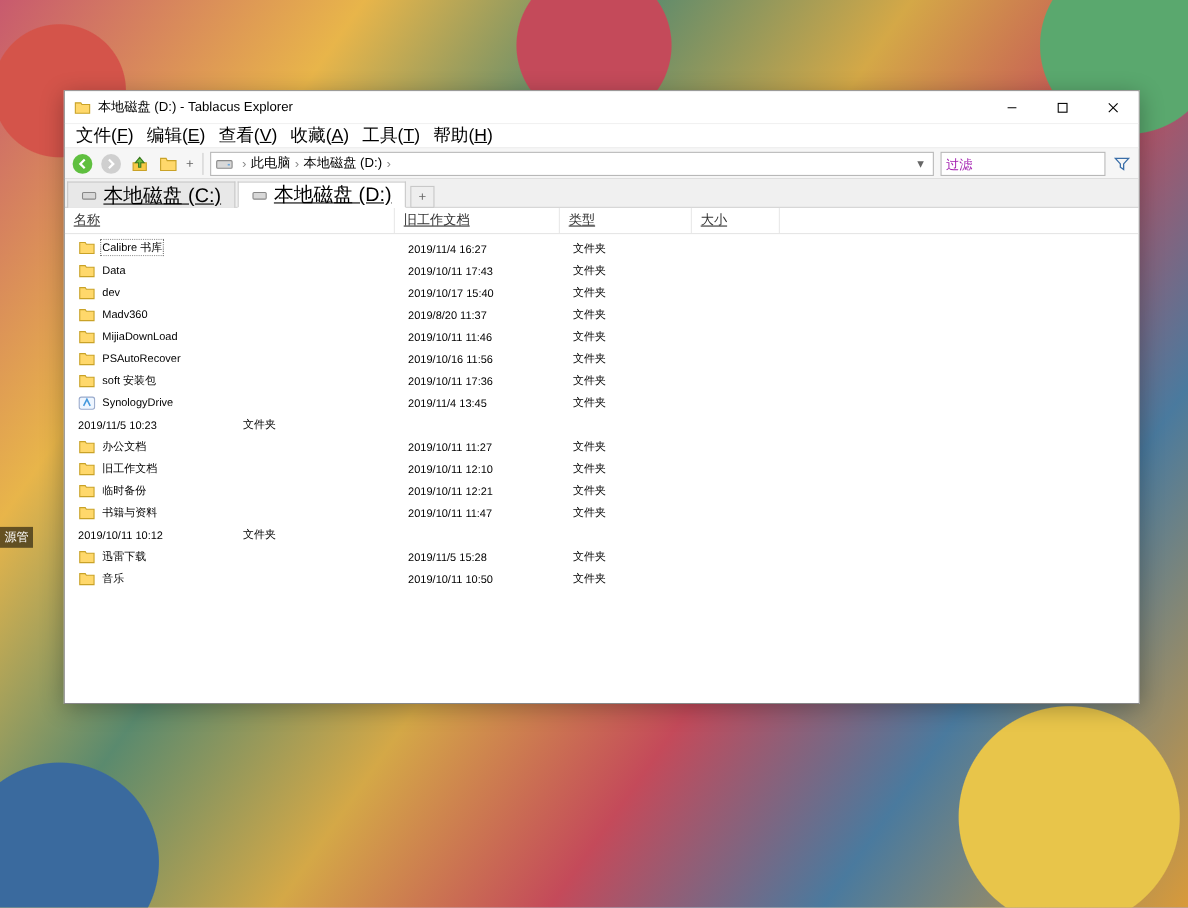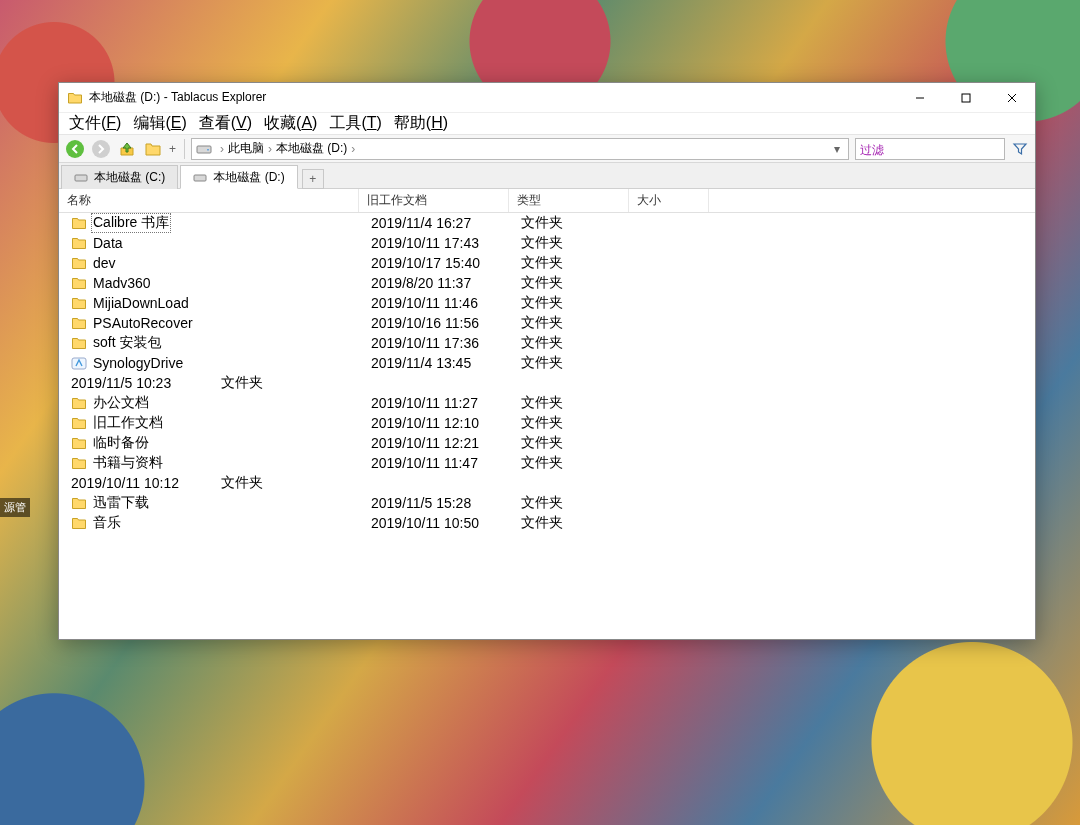--- a/index.html
+++ b/index.html
@@ -15,21 +15,21 @@
 .desktop {
   width: 1080px; height: 825px; position: relative;
   background-image:
     radial-gradient(circle at 5% 10%, #d4544a 0 60px, transparent 61px),
     radial-gradient(circle at 95% 5%, #5aa86e 0 80px, transparent 81px),
     radial-gradient(circle at 90% 90%, #e8c54a 0 100px, transparent 101px),
     radial-gradient(circle at 5% 95%, #3a6a9e 0 90px, transparent 91px),
     radial-gradient(circle at 50% 5%, #c44a5a 0 70px, transparent 71px),
     linear-gradient(125deg,#c85a6e,#e8b54a 20%,#5a8a6e 35%,#d4a847 50%,#c44a5a 65%,#4a7a9e 80%,#d89a3a);
 }
-.dock-label{position:absolute;left:0;top:498px;background:rgba(0,0,0,.55);color:#fff;font-size:11px;padding:2px 4px}
+.dock-label{position:absolute;left:0;top:479px;background:rgba(0,0,0,.55);color:#fff;font-size:11px;padding:2px 4px}
 .window {
   position: absolute;
   left: 58px; top: 82px;
   width: 978px; height: 558px;
   background: #fff;
   border: 1px solid #888;
   box-shadow: 0 4px 20px rgba(0,0,0,.3);
   display: flex; flex-direction: column;
 }
 .titlebar {
@@ -67,33 +67,33 @@
   margin-left:4px;display:flex;align-items:flex-end;padding:0 4px;color:#a21caf;
 }
 .filterbtn{width:22px;height:22px;display:flex;align-items:center;justify-content:center;margin-left:2px;cursor:default}
 .tabs{
   height:26px;background:#f0f0f0;border-bottom:1px solid #d0d0d0;
   display:flex;align-items:flex-end;padding-left:2px;
 }
 .tab{
   height:24px;padding:0 12px;display:flex;align-items:center;gap:6px;
   background:#e8e8e8;border:1px solid #c8c8c8;border-bottom:none;
-  margin-right:2px;font-size:12px;cursor:default;position:relative;top:1px;
+  margin-right:2px;font-size:18px;cursor:default;position:relative;top:1px;text-decoration:underline;
 }
 .tab.active{background:#fff;border-bottom:1px solid #fff}
 .tab .tabicon{width:14px;height:14px;display:flex;align-items:center;justify-content:center}
 .tab-add{width:22px;height:20px;display:flex;align-items:center;justify-content:center;color:#666;cursor:default;border:1px solid #c8c8c8;background:#eee;margin-left:2px;position:relative;top:1px}
 .headers{
   height:24px;border-bottom:1px solid #e0e0e0;display:flex;align-items:flex-start;
-  font-size:12px;color:#333;background:#fff;
+  font-size:12px;color:#333;background:#fff;text-decoration:underline;
 }
 .hcol{padding:0 8px;border-right:1px solid #e8e8e8;height:100%;display:flex;align-items:center;cursor:default}
 .filecontent{flex:1;overflow:auto;background:#fff}
 .row{
-  height:20px;display:flex;align-items:center;font-size:14px;padding-left:4px;cursor:default;
+  height:20px;display:flex;align-items:flex-end;font-size:10px;padding-left:4px;cursor:default;
 }
 .row .cell{padding:0 8px;white-space:nowrap;overflow:hidden;text-overflow:ellipsis}
 .row .namecell{display:flex;align-items:center;gap:4px}
 .row .fname{padding-left:2px}
 .row.selected .fname{border:1px dotted #777;padding:0 1px}
 .folder-icon{width:16px;height:14px;position:relative}
 .folder-icon svg{display:block}
 
 .col-name{width:300px}
 .col-date{width:150px}

